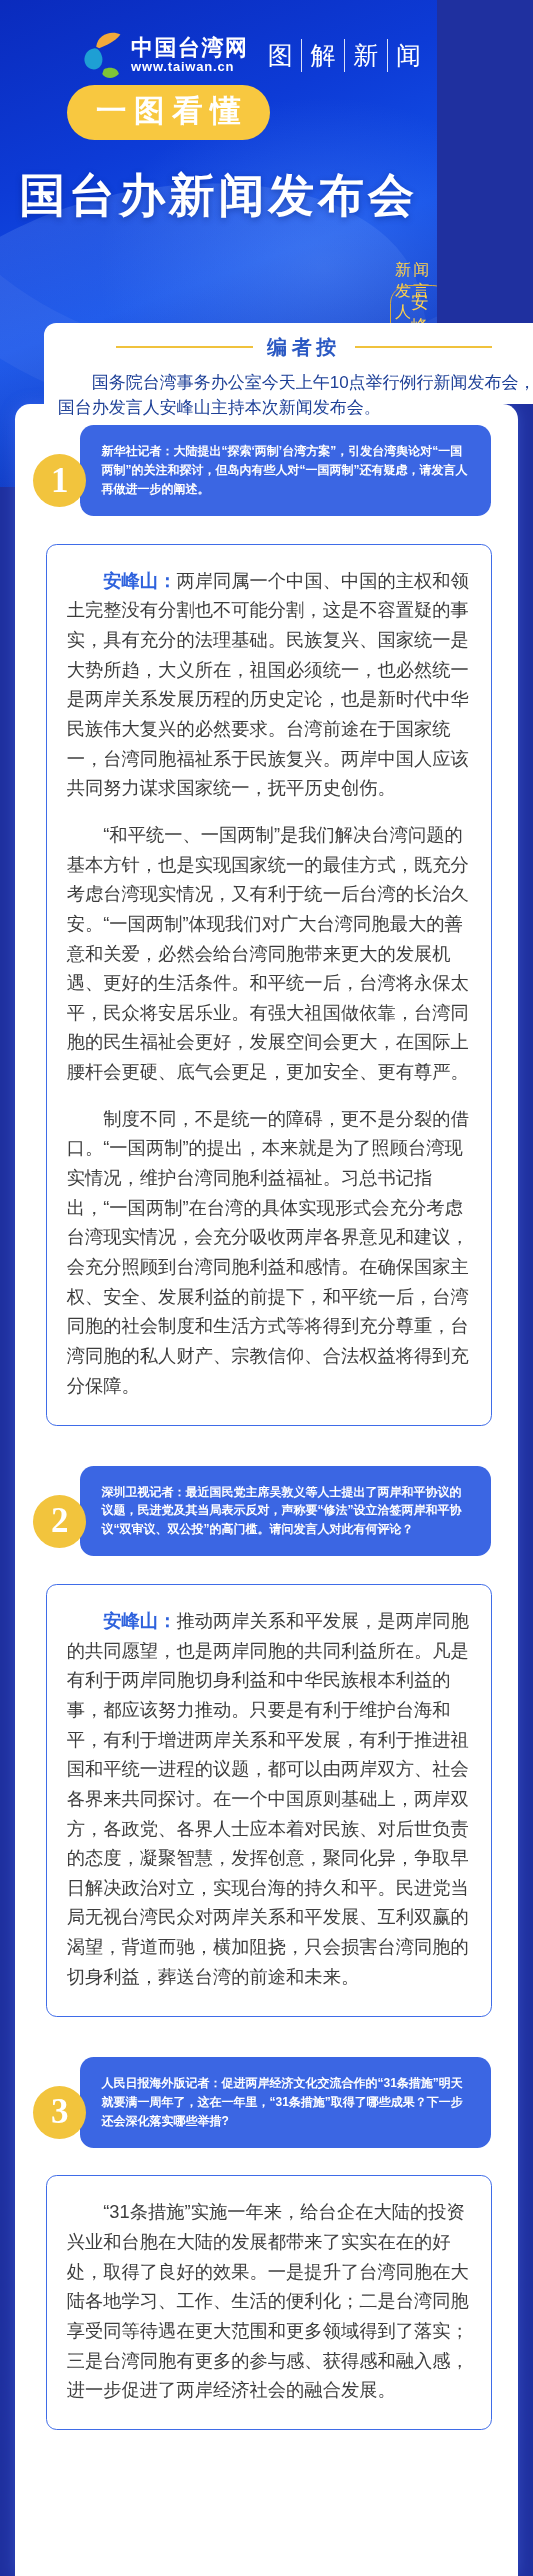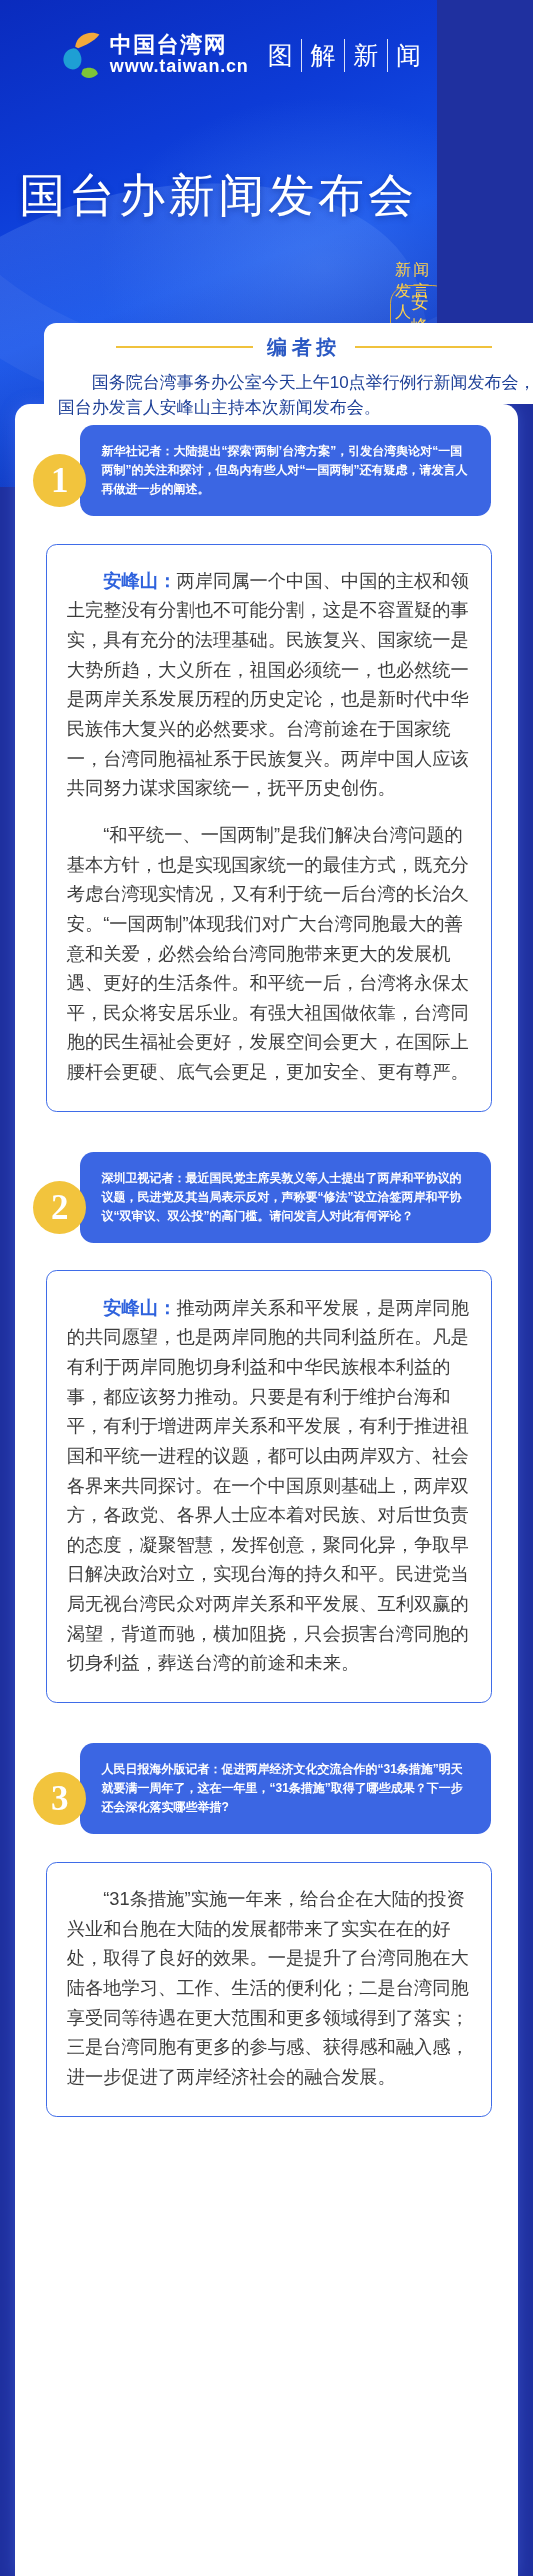--- a/index.html
+++ b/index.html
@@ -16,32 +16,32 @@
   .wave1{position:absolute;left:-168px;top:-259px;width:701px;height:548px;border-radius:50%;
     border:69px solid rgba(255,255,255,0.05);}
   .wave2{position:absolute;right:-198px;top:30.5px;width:625px;height:472px;border-radius:50%;
     background:radial-gradient(closest-side,rgba(120,170,255,.28),rgba(120,170,255,0) 72%);}
   .wave3{position:absolute;left:-122px;top:190px;width:548px;height:320px;transform:rotate(-12deg);
     border-radius:50% 50% 0 0;
     background:linear-gradient(rgba(150,190,255,.18),rgba(150,190,255,0));}
   .brand{position:absolute;top:27.4px;right:7.6px;display:flex;align-items:center;}
   .brand-names{margin-left:6.1px;color:#fff;}
   .site-name{font-size:22px;font-weight:bold;letter-spacing:1.5px;line-height:1.05;}
-  .site-url{font-size:18px;font-weight:bold;letter-spacing:0.8px;}
+  .site-url{font-size:13px;font-weight:bold;letter-spacing:0.8px;}
   .tagline{display:flex;align-items:center;margin-left:10.7px;}
   .tg-char{font-size:25px;color:#fff;padding:1.5px 8.4px;line-height:1.2;}
   .tg-char + .tg-char{border-left:1.5px solid rgba(255,255,255,.85);}
   .badge-pill{
     position:absolute;left:67px;top:85px;background:#f8c840;color:#fff;
     font-size:30.5px;font-weight:bold;letter-spacing:7.6px;
     padding:6.1px 21.3px 7.6px 29px;border-radius:34px;
   }
   .page-title{
     position:absolute;left:0;right:0;top:165px;text-align:center;color:#fff;
-    font-size:46px;font-weight:normal;letter-spacing:3.8px;
+    font-size:46px;font-weight:bold;letter-spacing:3.8px;
     text-shadow:0 2.3px 6.1px rgba(0,30,120,.45);
   }
   .press-date{position:absolute;left:171px;top:271px;width:190px;text-align:center;
     color:#ffd24d;font-size:22px;font-weight:bold;letter-spacing:1.5px;}
   .spk-label{position:absolute;left:395px;top:260px;color:#ffd24d;font-size:16px;letter-spacing:2.3px;}
   .spk-pill{position:absolute;left:390px;top:285px;color:#ffd24d;font-size:17.5px;letter-spacing:1.5px;
     border:1.5px solid #d9a93c;border-radius:18.3px;padding:3.8px 20px;}
   
   .note-card{
     position:absolute;left:44px;top:323px;width:520px;height:81px;box-sizing:border-box;
@@ -99,20 +99,21 @@
       <div class="site-url">www.taiwan.cn</div>
     </div>
     <div class="tagline">
       <span class="tg-char">图</span>
       <span class="tg-char">解</span>
       <span class="tg-char">新</span>
       <span class="tg-char">闻</span>
     </div>
   </div>
 
+  <div class="badge-pill">一图看懂</div>
   <h1 class="page-title" style="margin:0;">国台办新闻发布会</h1>
   <div class="spk-label">新闻发言人</div>
   <div class="spk-pill">安峰山</div>
 </div>
 
 <div class="note-card">
   <div class="note-head">
     <span class="h-line"></span>
     <span class="h-text">编者按</span>
     <span class="h-line"></span>
@@ -123,20 +124,21 @@
 <div class="main-card">
 
   <section class="qa">
     <div class="q-row">
       <div class="num">1</div>
       <div class="q-bubble">新华社记者：大陆提出“探索‘两制’台湾方案”，引发台湾舆论对“一国两制”的关注和探讨，但岛内有些人对“一国两制”还有疑虑，请发言人再做进一步的阐述。</div>
     </div>
     <div class="a-box">
       <p><span class="speaker">安峰山：</span><span>两岸同属一个中国、中国的主权和领土完整没有分割也不可能分割，这是不容置疑的事实，具有充分的法理基础。民族复兴、国家统一是大势所趋，大义所在，祖国必须统一，也必然统一是两岸关系发展历程的历史定论，也是新时代中华民族伟大复兴的必然要求。台湾前途在于国家统一，台湾同胞福祉系于民族复兴。两岸中国人应该共同努力谋求国家统一，抚平历史创伤。</span></p>
       <p>“和平统一、一国两制”是我们解决台湾问题的基本方针，也是实现国家统一的最佳方式，既充分考虑台湾现实情况，又有利于统一后台湾的长治久安。“一国两制”体现我们对广大台湾同胞最大的善意和关爱，必然会给台湾同胞带来更大的发展机遇、更好的生活条件。和平统一后，台湾将永保太平，民众将安居乐业。有强大祖国做依靠，台湾同胞的民生福祉会更好，发展空间会更大，在国际上腰杆会更硬、底气会更足，更加安全、更有尊严。</p>
+      <p>制度不同，不是统一的障碍，更不是分裂的借口。“一国两制”的提出，本来就是为了照顾台湾现实情况，维护台湾同胞利益福祉。习总书记指出，“一国两制”在台湾的具体实现形式会充分考虑台湾现实情况，会充分吸收两岸各界意见和建议，会充分照顾到台湾同胞利益和感情。在确保国家主权、安全、发展利益的前提下，和平统一后，台湾同胞的社会制度和生活方式等将得到充分尊重，台湾同胞的私人财产、宗教信仰、合法权益将得到充分保障。</p>
     </div>
   </section>
 
   <section class="qa">
     <div class="q-row">
       <div class="num">2</div>
       <div class="q-bubble">深圳卫视记者：最近国民党主席吴敦义等人士提出了两岸和平协议的议题，民进党及其当局表示反对，声称要“修法”设立洽签两岸和平协议“双审议、双公投”的高门槛。请问发言人对此有何评论？</div>
     </div>
     <div class="a-box">
       <p><span class="speaker">安峰山：</span><span>推动两岸关系和平发展，是两岸同胞的共同愿望，也是两岸同胞的共同利益所在。凡是有利于两岸同胞切身利益和中华民族根本利益的事，都应该努力推动。只要是有利于维护台海和平，有利于增进两岸关系和平发展，有利于推进祖国和平统一进程的议题，都可以由两岸双方、社会各界来共同探讨。在一个中国原则基础上，两岸双方，各政党、各界人士应本着对民族、对后世负责的态度，凝聚智慧，发挥创意，聚同化异，争取早日解决政治对立，实现台海的持久和平。民进党当局无视台湾民众对两岸关系和平发展、互利双赢的渴望，背道而驰，横加阻挠，只会损害台湾同胞的切身利益，葬送台湾的前途和未来。</span></p>

